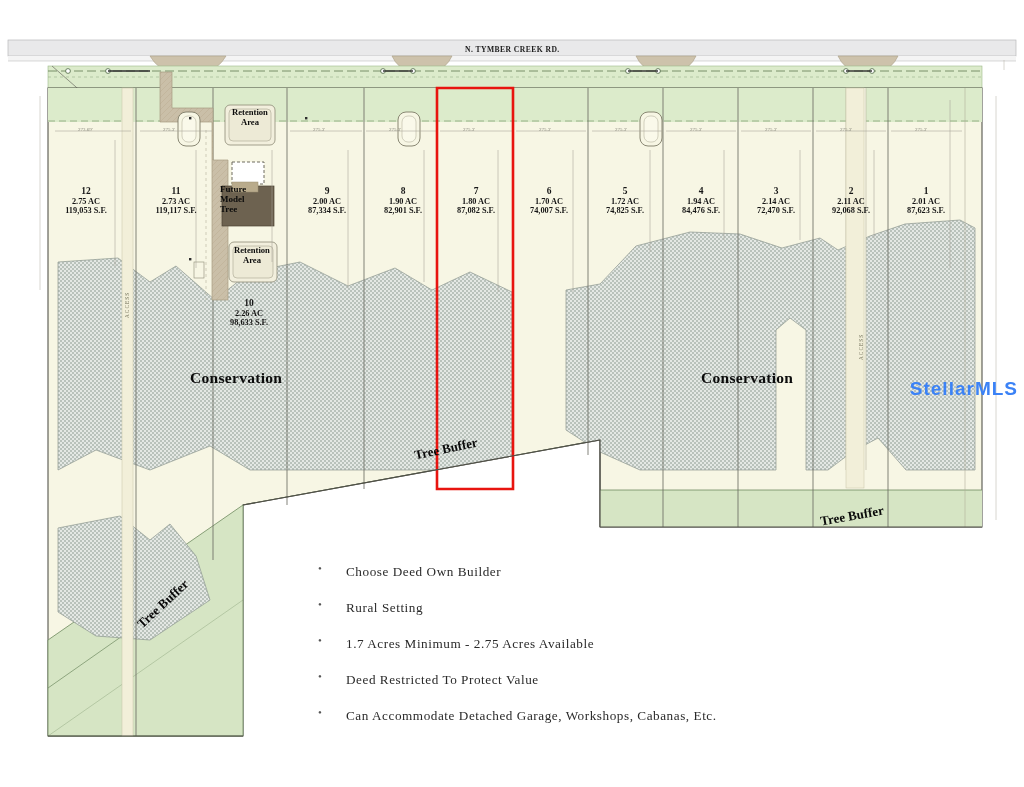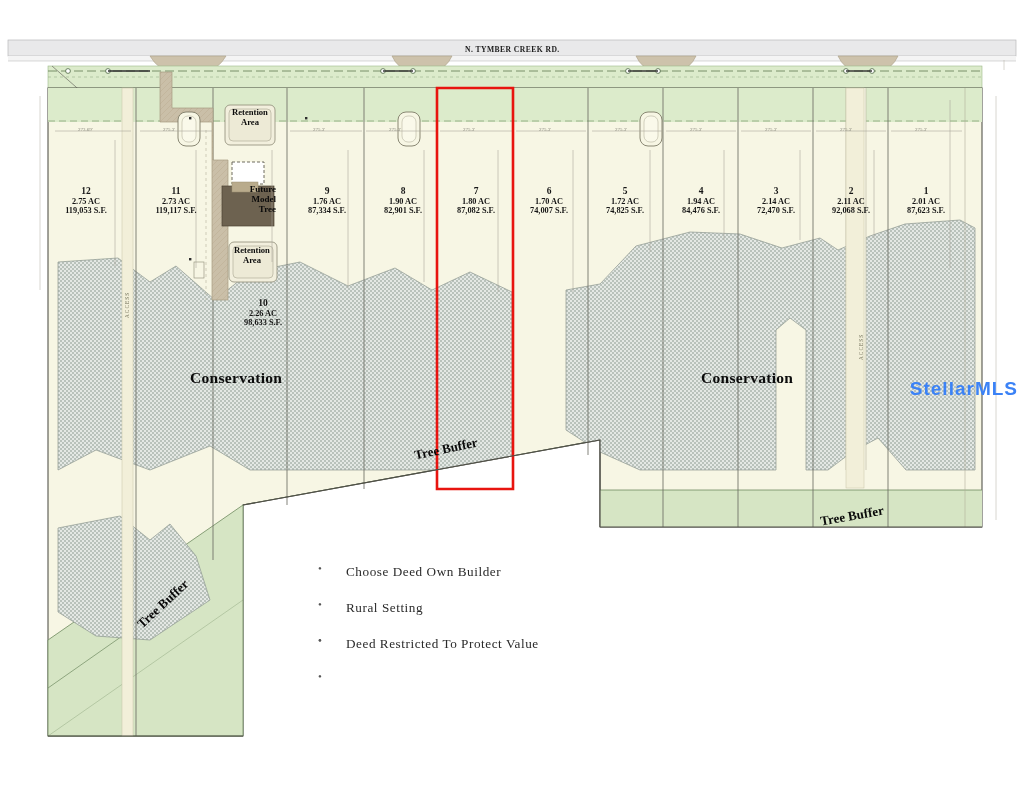--- a/index.html
+++ b/index.html
@@ -14,21 +14,21 @@
        font-family:"Liberation Serif",serif;color:#161616;}
   .lot .num{font-size:9.5px;font-weight:bold;}
   .lot .ac{font-size:8.3px;font-weight:bold;}
   .lot .sf{font-size:8.3px;font-weight:bold;}
 
   .cons{position:absolute;font-size:15.5px;font-weight:bold;color:#0b0b0b;
         font-family:Liberation Serif, serif;letter-spacing:.3px;}
 
   .ret{position:absolute;font-size:8.6px;font-weight:bold;text-align:center;
        line-height:1.15;color:#0d0d0d;}
-  .fmh{position:absolute;font-size:9px;font-weight:bold;text-align:right;
+  .fmh{position:absolute;font-size:9px;font-weight:bold;text-align:left;
        line-height:1.12;color:#0b0b0b;}
 
   .buf{position:absolute;font-size:13px;font-weight:bold;color:#0a0a0a;
        font-family:"Liberation Serif",serif;white-space:nowrap;}
 
   .roadlbl{position:absolute;font-size:7.6px;font-weight:bold;
            letter-spacing:.45px;color:#1b1b1b;}
 
   .accesslbl{position:absolute;font-size:5.2px;letter-spacing:1.1px;
              color:#6b6a52;white-space:nowrap;}
@@ -231,28 +231,28 @@
   <div class="lot" style="left:56px;top:186px;width:60px;">
     <div class="num">12</div>
     <div class="ac">2.75 AC</div>
     <div class="sf">119,053 S.F.</div>
   </div>
   <div class="lot" style="left:145px;top:186px;width:62px;">
     <div class="num">11</div>
     <div class="ac">2.73 AC</div>
     <div class="sf">119,117 S.F.</div>
   </div>
-  <div class="lot" style="left:225px;top:298px;width:76px;">
+  <div class="lot" style="left:225px;top:298px;width:48px;">
     <div class="num">10</div>
     <div class="ac">2.26 AC</div>
     <div class="sf">98,633 S.F.</div>
   </div>
   <div class="lot" style="left:299px;top:186px;width:56px;">
     <div class="num">9</div>
-    <div class="ac">1.76 AC</div>
+    <div class="ac">2.00 AC</div>
     <div class="sf">87,334 S.F.</div>
   </div>
   <div class="lot" style="left:375px;top:186px;width:56px;">
     <div class="num">8</div>
     <div class="ac">1.90 AC</div>
     <div class="sf">82,901 S.F.</div>
   </div>
   <div class="lot" style="left:448px;top:186px;width:56px;">
     <div class="num">7</div>
     <div class="ac">1.80 AC</div>
@@ -333,24 +333,26 @@
       <li>
         <span class="bt">•</span>
         <span>Choose Deed Own Builder</span>
       </li>
       <li>
         <span class="bt">•</span>
         <span>Rural Setting</span>
       </li>
       <li>
         <span class="bt">•</span>
+        <span>1.7 Acres Minimum - 2.75 Acres Available</span>
       </li>
       <li>
         <span class="bt">•</span>
         <span>Deed Restricted To Protect Value</span>
       </li>
       <li>
         <span class="bt">•</span>
+        <span>Can Accommodate Detached Garage, Workshops, Cabanas, Etc.</span>
       </li>
     </ul>
   </div>
 
 </div>
 
 </body></html>

